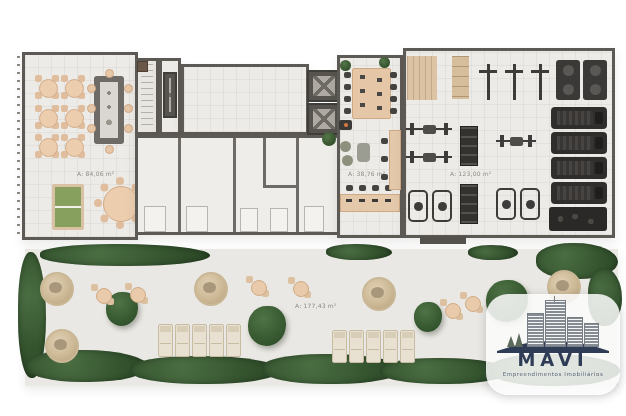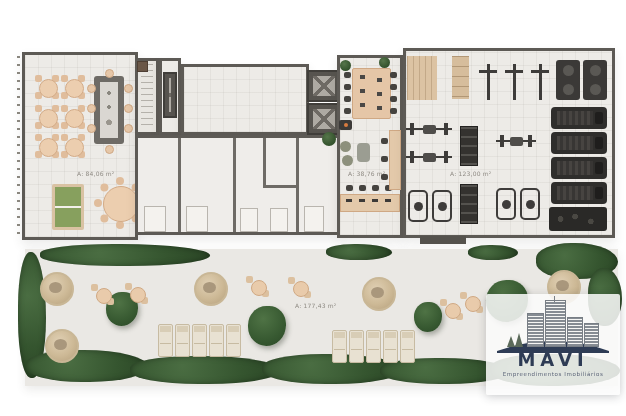--- a/index.html
+++ b/index.html
@@ -104,21 +104,21 @@
       background:#a9977c;}
   .btable2{position:absolute;width:24px;height:24px;}
   .btable2 .chair{position:absolute;left:0;top:1px;width:7px;height:7px;border-radius:2px;background:#dcc09f;
       box-shadow:16px 14px 0 #dcc09f;}
   .btable2 .top{position:absolute;left:5px;top:5px;width:14px;height:14px;border-radius:50%;
       background:#e9cbab;border:1px solid #d0a984;}
   .lounger{position:absolute;width:13px;height:31px;background:#e8e1d2;border:1px solid #c7bba2;border-radius:2px;}
   .lounger::before{content:"";position:absolute;left:1px;top:1px;right:1px;height:6px;background:#d8cdb6;}
   .lounger::after{content:"";position:absolute;left:1px;top:18px;right:1px;height:1px;background:#c7bba2;}
   
-  .logobox{position:absolute;left:486px;top:294px;width:134px;height:94px;border-radius:2px;
+  .logobox{position:absolute;left:486px;top:294px;width:134px;height:94px;border-radius:22px;
       background:rgba(252,252,251,.86);box-shadow:0 2px 10px rgba(40,45,55,.22);
       display:flex;flex-direction:column;align-items:center;justify-content:flex-start;padding-top:7px;}
   .towers{position:relative;width:108px;height:46px;}
   .tower{position:absolute;bottom:0;background:repeating-linear-gradient(0deg,#868c93 0 2px,#f6f6f4 2px 3px);
       border:1px solid #787e85;}
   .antenna{position:absolute;background:#787e85;}
   .tree{position:absolute;bottom:0;width:0;height:0;border-left:4px solid transparent;
       border-right:4px solid transparent;border-bottom:11px solid #5b6a5a;}
   .swoosh{margin-top:-7px;}
   .logoname{font-size:18px;font-weight:bold;letter-spacing:5px;color:#2e3c55;line-height:1;margin-top:-2px;}

